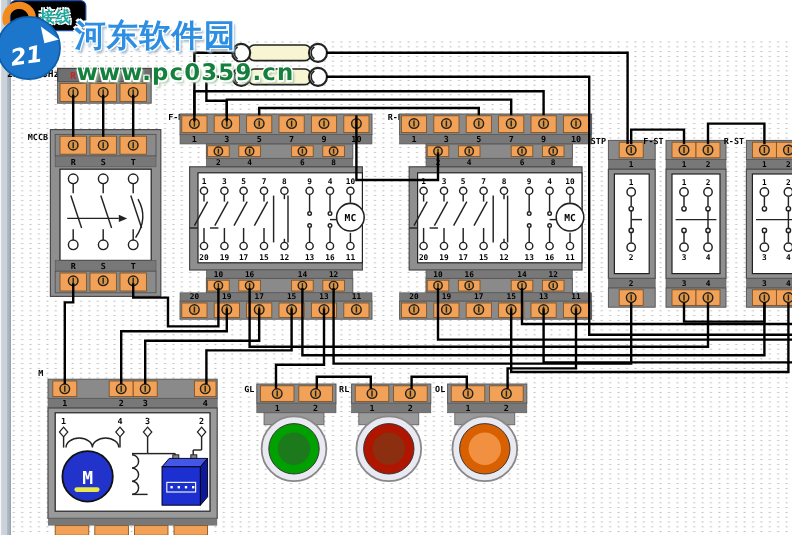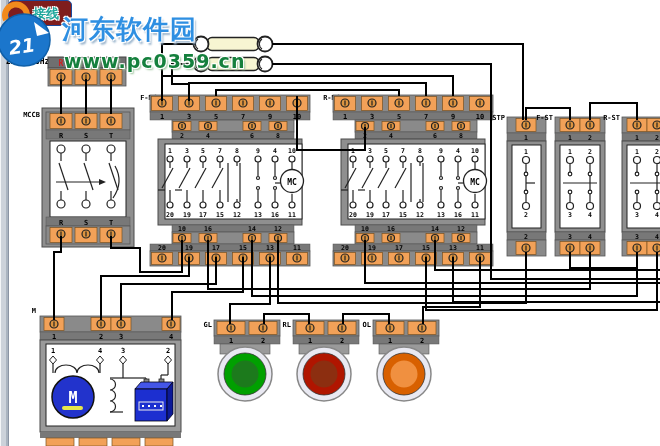--- a/index.html
+++ b/index.html
@@ -3,21 +3,21 @@
 <meta charset="utf-8">
 <style>
   html,body{margin:0;padding:0;}
   body{width:660px;height:446px;position:relative;overflow:hidden;background:#ffffff;
        font-family:"DejaVu Sans",sans-serif;}
   .grid{position:absolute;left:8px;top:33px;width:652px;height:413px;
         background-image:radial-gradient(#b5b5b5 0.7px, transparent 0.85px);
         background-size:7px 4px;}
   .leftstrip{position:absolute;left:0;top:0;width:8px;height:446px;background:#ccd2da;
         border-right:1px solid #8a94a4;box-shadow:inset 1px 0 0 #f4f6f8, inset -2px 0 0 #aab4c0;}
-  .tab{position:absolute;left:8px;top:0;width:64px;height:26px;background:#7f1d1d;
+  .tab{position:absolute;left:8px;top:0;width:64px;height:26px;background:#000000;
         border-radius:5px 5px 0 0;border:1px solid #1b4a9e;box-sizing:border-box;}
   .tab span{position:absolute;left:24px;top:4px;font-size:13px;font-weight:bold;color:#1fa79c;
         text-shadow:-1px -1px 0 #fff,1px -1px 0 #fff,-1px 1px 0 #fff,1px 1px 0 #fff;}
   svg{position:absolute;left:0;top:0;z-index:2;}
   .wm{position:absolute;z-index:3;pointer-events:none;white-space:nowrap;font-weight:bold;}
   .wm-site{left:62px;top:12px;font-size:26px;letter-spacing:1px;color:#2e8fe2;
         text-shadow:-1px -1px 0 #fff,1px -1px 0 #fff,-1px 1px 0 #fff,1px 1px 0 #fff,2px 3px 2px #9ab4cc;}
   .wm-url{left:64px;top:50px;font-size:19px;letter-spacing:1px;color:#15803d;
         text-shadow:-1px -1px 0 #fff,1px -1px 0 #fff,-1px 1px 0 #fff,1px 1px 0 #fff,2px 2px 2px #9cc49c;}
   .wm-logo{left:0;top:0;width:60px;height:70px;}

